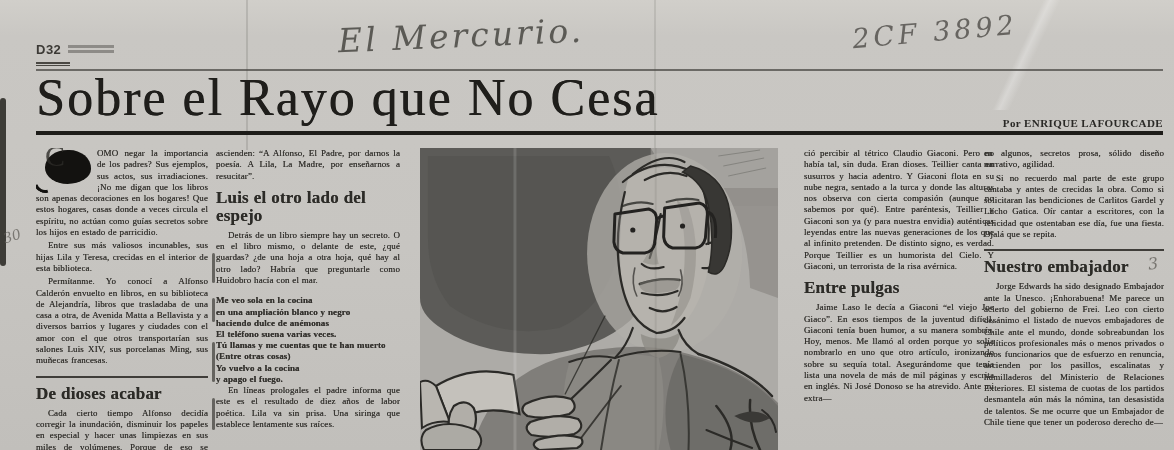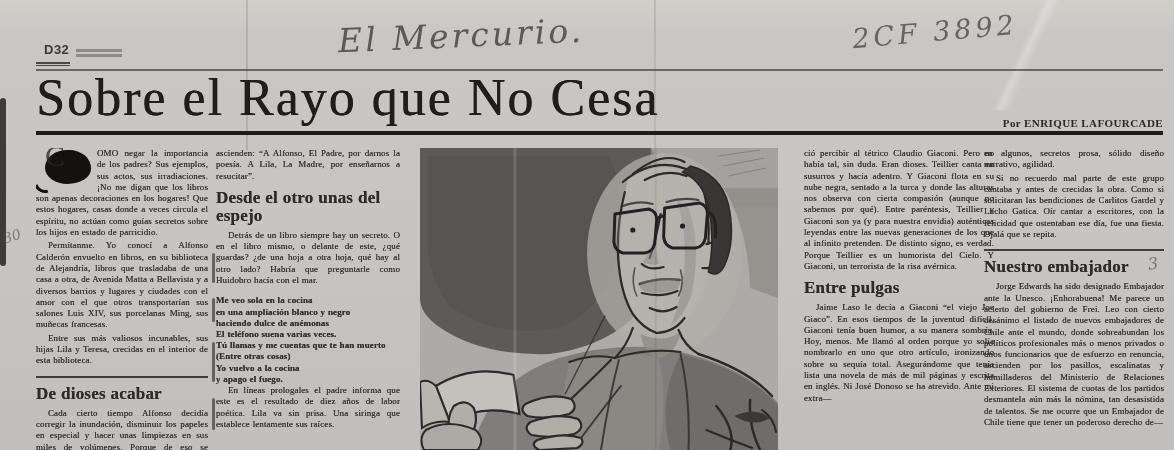--- a/index.html
+++ b/index.html
@@ -11,21 +11,21 @@
   }
   
   .edge-sliver { position:absolute; left:0; top:98px; width:6px; height:168px; background:#24231f; border-radius:3px; opacity:.85; }
   .crease-v1 { position:absolute; left:246px; top:0; width:2px; height:150px; background:rgba(80,78,74,.18); }
   .crease-v2 { position:absolute; left:654px; top:0; width:2px; height:450px; background:rgba(80,78,74,.14); }
   .crease-diag { position:absolute; left:880px; top:-10px; width:294px; height:120px;
     background: linear-gradient(115deg, transparent 48%, rgba(255,255,255,.28) 50%, transparent 53%); }
   .fold-dash { position:absolute; left:212px; width:3px; background:#33312d; opacity:.65; border-radius:2px; }
 
   
-  .masthead { position:absolute; left:44px; top:42px; display:flex; align-items:flex-end; gap:7px; }
+  .masthead { position:absolute; left:36px; top:42px; display:flex; align-items:flex-start; gap:7px; }
   .page-tag { font-family:"Liberation Sans", sans-serif; font-weight:bold; font-size:13px; color:#3c3a36; letter-spacing:.5px; }
   .fineprint { display:flex; flex-direction:column; gap:2px; padding-top:3px; }
   .fineprint i { display:block; width:46px; height:3px; background:#8d8b87; }
   .masthead-underline { position:absolute; left:36px; top:62px; width:34px; height:4px;
     border-top:2px solid #4a4843; border-bottom:1px solid #4a4843; }
   .hw { font-family:"DejaVu Serif", serif; font-style:italic; color:rgba(72,70,66,.85); }
   .hw-pub { position:absolute; left:338px; top:16px; font-size:33px; letter-spacing:3px; transform:rotate(-2.5deg); }
   .hw-code { position:absolute; left:852px; top:16px; font-size:27px; letter-spacing:4px; transform:rotate(-5deg); color:rgba(78,75,71,.8); }
   .rule-thin { position:absolute; left:36px; top:69px; width:1127px; height:2px; background:#4b4945; opacity:.75; }
   .headline { position:absolute; left:36px; top:71px; width:1000px; font-size:52px; line-height:1.05;
@@ -94,30 +94,30 @@
   <div class="mn mn-left">30</div>
   <div class="mn mn-right">3</div>
 
   <div class="col" id="col1">
     <p>
       <span class="dropcap">
           <span class="dropcap-letter">C</span>
         </span>
       <span>OMO negar la importancia de los padres? Sus ejemplos, sus actos, sus irradiaciones. ¡No me digan que los libros son apenas decoraciones en los hogares! Que estos hogares, casas donde a veces circula el espíritu, no actúan como guías secretos sobre los hijos en estado de parricidio.</span>
     </p>
+    <p class="indent">Entre sus más valiosos incunables, sus hijas Lila y Teresa, crecidas en el interior de esta biblioteca.</p>
     <p class="indent">Permítanme. Yo conocí a Alfonso Calderón envuelto en libros, en su biblioteca de Alejandría, libros que trasladaba de una casa a otra, de Avenida Matta a Bellavista y a diversos barrios y lugares y ciudades con el amor con el que otros transportarían sus salones Luis XIV, sus porcelanas Ming, sus muñecas francesas.</p>
-    <p class="indent">Entre sus más valiosos incunables, sus hijas Lila y Teresa, crecidas en el interior de esta biblioteca.</p>
     <div class="sect-rule"></div>
     <h2 class="subhead">De dioses acabar</h2>
     <p class="indent">Cada cierto tiempo Alfonso decidía corregir la inundación, disminuir los papeles en especial y hacer unas limpiezas en sus miles de volúmenes. Porque de eso se trataba, de miles, de diez mil, de quince mil volúmenes.</p>
   </div>
 
   <div class="col" id="col2">
     <p>ascienden: “A Alfonso, El Padre, por darnos la poesía. A Lila, La Madre, por enseñarnos a resucitar”.</p>
-    <h2 class="subhead">Desde el otro unas del espejo</h2>
+    <h2 class="subhead">Luis el otro lado del espejo</h2>
     <p class="indent">Detrás de un libro siempre hay un secreto. O en el libro mismo, o delante de este, ¿qué guardas? ¿de una hoja a otra hoja, qué hay al otro lado? Habría que preguntarle como Huidobro hacía con el mar.</p>
     <div class="poem">Me veo sola en la cocina
 en una ampliación blanco y negro
 haciendo dulce de anémonas
 El teléfono suena varias veces.
 Tú llamas y me cuentas que te han muerto
 (Entre otras cosas)
 Yo vuelvo a la cocina
 y apago el fuego.</div>
     <p class="indent">En líneas prologales el padre informa que este es el resultado de diez años de labor poética. Lila va sin prisa. Una siringa que establece lentamente sus raíces.</p>

